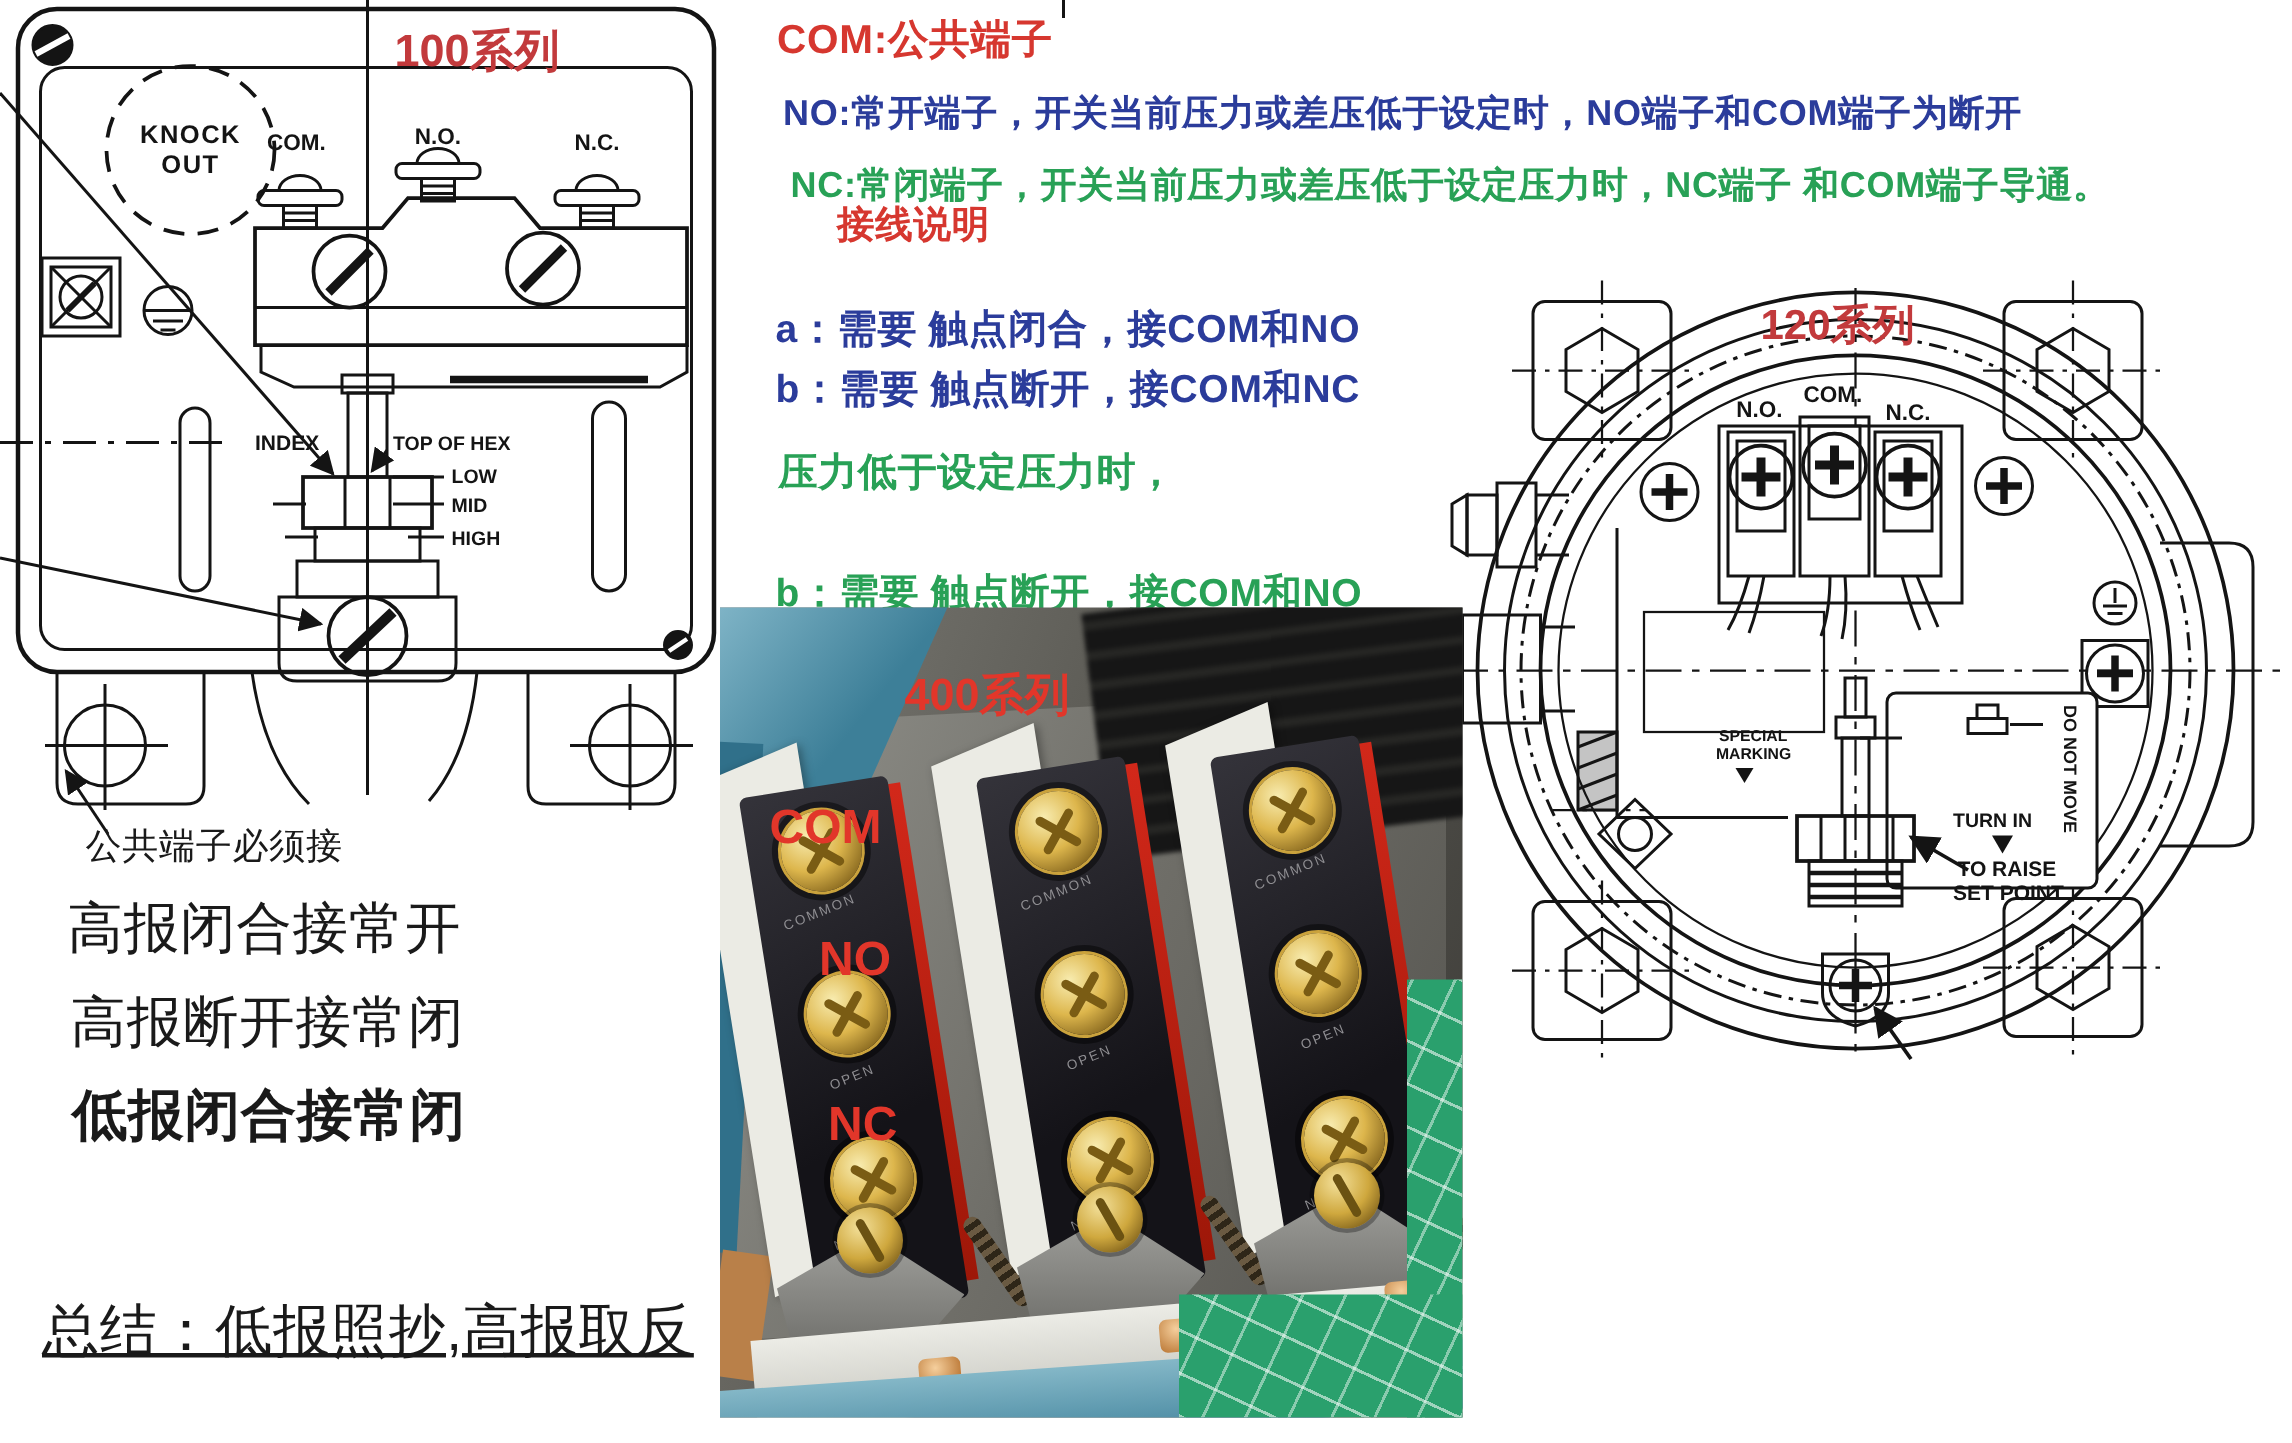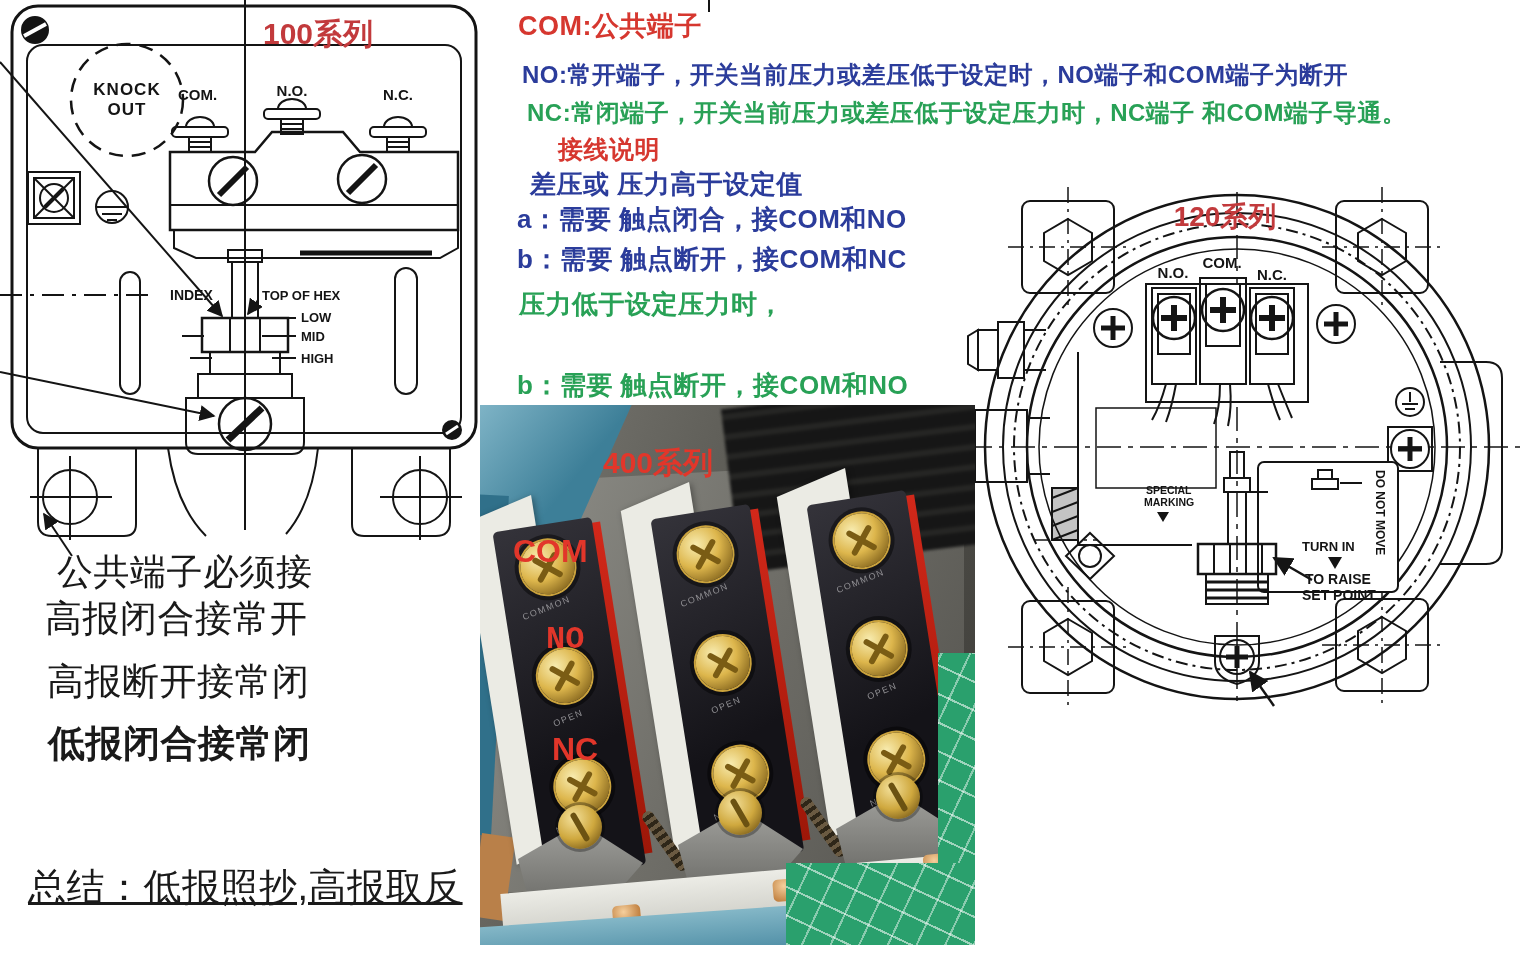--- a/index.html
+++ b/index.html
@@ -1,21 +1,21 @@
 <!DOCTYPE html>
 <html><head>
 <meta charset="utf-8">
 <style>
   html,body{margin:0;padding:0;background:#888;}
   .canvas{position:relative;width:1528px;height:962px;background:#fff;overflow:hidden;
           font-family:"Liberation Sans",sans-serif;}
   .abs{position:absolute;}
   
   .ln{position:absolute;white-space:nowrap;font-weight:bold;letter-spacing:0.5px;}
-  .red{color:#d6372f;} .blue{color:#2b3c9b;} .green{color:#28a156;} .blk{color:#1a1a1a;}
+  .red{color:#d6372f;} .blue{color:#2b3c9b;} .green{color:#28a156;margin-top:10px;} .blk{color:#1a1a1a;}
   
   #photo{position:absolute;left:480px;top:405px;width:495px;height:540px;overflow:hidden;
          background:linear-gradient(110deg,#7b7a74,#5a5953 45%,#3c3b37);}
   #photo .lab{position:absolute;font-weight:bold;color:#e2362a;z-index:9;white-space:nowrap;margin-top:20px;}
   .kbd{position:absolute;left:250px;top:-12px;width:260px;height:165px;background:
        repeating-linear-gradient(0deg,#161616 0 14px,#262624 14px 20px);
        transform:rotate(-7deg);filter:blur(1.5px);z-index:2;}
   .tealedge{position:absolute;left:-42px;top:-48px;width:150px;height:260px;z-index:3;
        background:linear-gradient(105deg,#8ec0d1,#3d7f98 70%);transform:rotate(24deg);}
   .tealside{position:absolute;left:-10px;top:90px;width:30px;height:340px;background:#30708a;
@@ -321,27 +321,26 @@
         <line x1="1274" y1="706" x2="1250" y2="672" stroke-width="2.5" marker-end="url(#ah)"></line>
       </g>
       <text x="1225" y="226" text-anchor="middle" font-size="28" font-weight="bold" fill="#c23a3c" stroke="none">120系列</text>
     </g>
   </svg>
 
   <div class="ln red" style="left:518px;top:8px;font-size:27px;">COM:公共端子</div>
   <div class="ln blue" style="left:522px;top:59px;font-size:24px;">NO:常开端子，开关当前压力或差压低于设定时，NO端子和COM端子为断开</div>
   <div class="ln green" style="left:527px;top:97px;font-size:24px;">NC:常闭端子，开关当前压力或差压低于设定压力时，NC端子 和COM端子导通。</div>
   <div class="ln red" style="left:558px;top:133px;font-size:25px;">接线说明</div>
-  <div class="ln blue" style="left:530px;top:167px;font-size:26px;">差压或 压力高于设定值</div>
   <div class="ln blue" style="left:517px;top:202px;font-size:26px;">a：需要 触点闭合，接COM和NO</div>
   <div class="ln blue" style="left:517px;top:242px;font-size:26px;">b：需要 触点断开，接COM和NC</div>
   <div class="ln green" style="left:519px;top:287px;font-size:26px;text-align:center;">压力低于设定压力时，</div>
   <div class="ln green" style="left:517px;top:368px;font-size:26px;">b：需要 触点断开，接COM和NO</div>
 
-  <div class="ln blk" style="left:57px;top:548px;font-size:36px;font-weight:normal;">公共端子必须接</div>
+  <div class="ln blk" style="left:57px;top:548px;font-size:24px;font-weight:normal;">公共端子必须接</div>
   <div class="ln blk" style="left:45px;top:594px;font-size:37px;font-weight:normal;">高报闭合接常开</div>
   <div class="ln blk" style="left:47px;top:657px;font-size:37px;font-weight:normal;">高报断开接常闭</div>
   <div class="ln blk" style="left:48px;top:719px;font-size:37px;font-weight:bold;">低报闭合接常闭</div>
   <div class="ln blk" style="left:28px;top:862px;font-size:38px;font-weight:normal;text-decoration:underline;">总结：低报照抄,高报取反</div>
 
   <div id="photo">
     <div class="panel"></div>
     <div class="kbd"></div>
     <div class="tealedge"></div>
     <div class="tealside"></div>
@@ -436,17 +435,17 @@
       <div class="pin" style="left:110px;top:22px;"></div>
       <div class="pin" style="left:272px;top:10px;"></div>
       <div class="pin" style="left:424px;top:-2px;"></div>
     </div>
     <div class="rim"></div>
     <div class="mat" style="left:458px;top:248px;width:37px;height:300px;"></div>
     <div class="mat" style="left:306px;top:458px;width:189px;height:82px;"></div>
 
     <div class="lab" style="left:123px;top:18px;font-size:30px;">400系列</div>
     <div class="lab" style="left:33px;top:108px;font-size:32px;">COM</div>
-    <div class="lab" style="left:66px;top:196px;font-size:32px;font-family:Liberation Mono, monospace;">NO</div>
+    <div class="lab" style="left:66px;top:196px;font-size:32px;">NO</div>
     <div class="lab" style="left:72px;top:306px;font-size:32px;">NC</div>
   </div>
 
 </div>
 
 </body></html>

